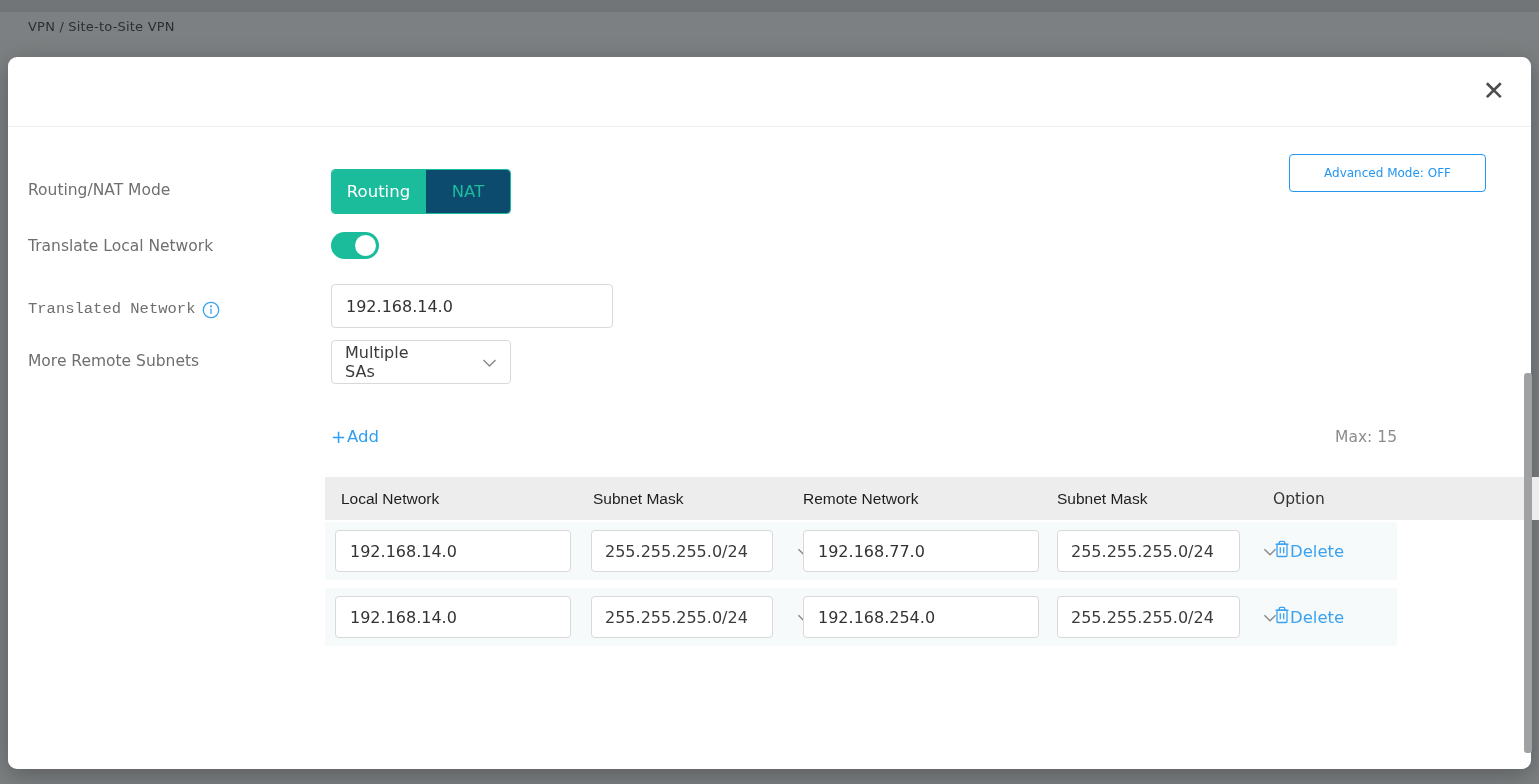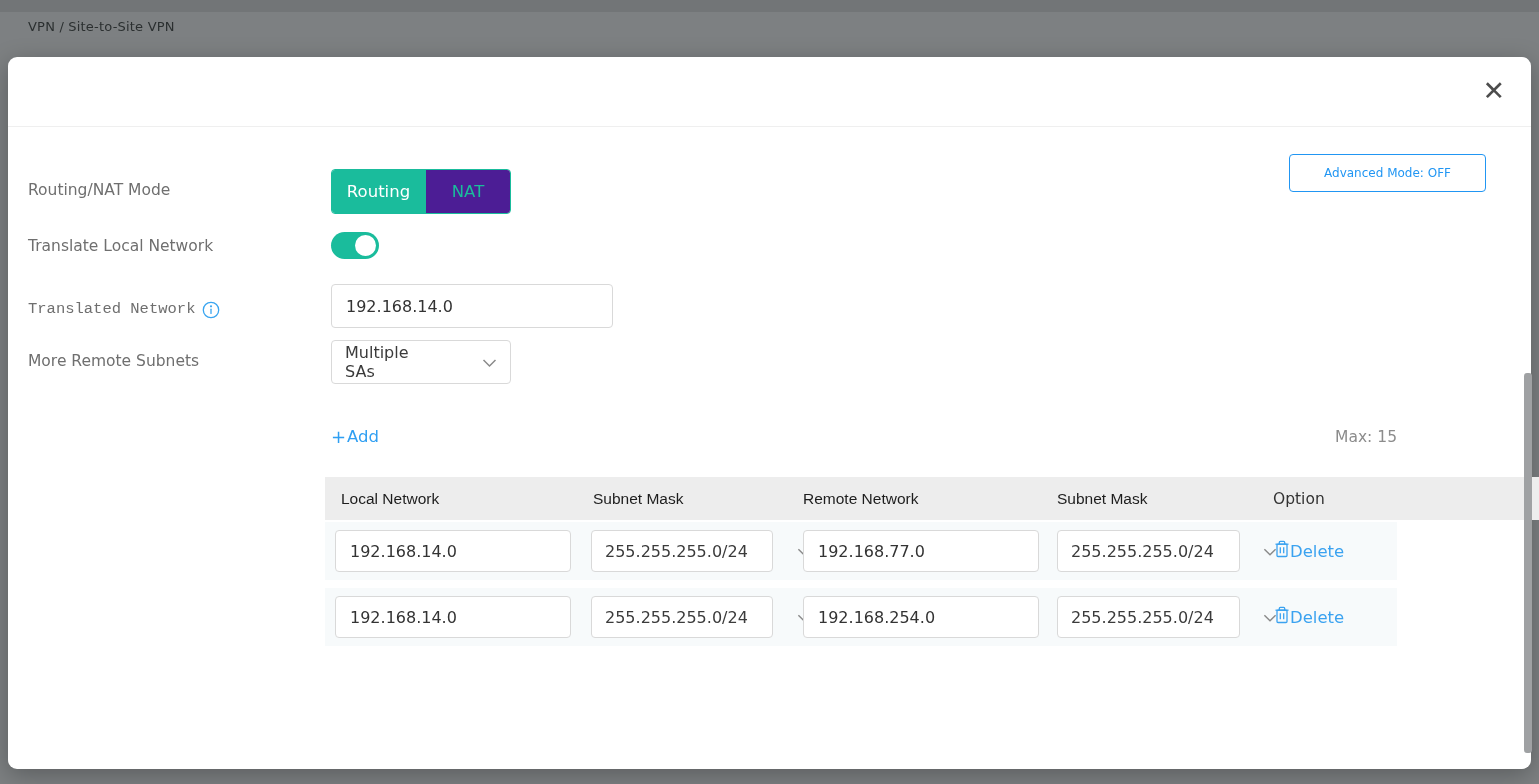--- a/index.html
+++ b/index.html
@@ -43,21 +43,21 @@
     font-size: 15.5px; color: #6f6f6f; white-space: nowrap;
     display: flex; align-items: center; gap: 7px;
   }
   
   .seg-group {
     position: absolute; left: 323px; top: 112px; height: 45px;
     display: flex; border: 1px solid #1abc9c; border-radius: 4px; overflow: hidden;
   }
   .seg-btn {
     height: 100%; display: flex; align-items: center; justify-content: center;
-    font-size: 16.5px; cursor: pointer; background: #4c1d95; color: #1abc9c;
+    font-size: 16.5px; cursor: pointer; background: #0c4a6e; color: #1abc9c;
     font-family: inherit; border: none;
   }
   .seg-btn.active { background: #1abc9c; color: #ffffff; }
   .seg-btn.first { width: 93px; }
   .seg-btn.second { width: 85px; border-left: 1px solid #1abc9c; }
   
   .switch {
     position: absolute; left: 323px; top: 175px; width: 48px; height: 27px;
     background: #1abc9c; border-radius: 14px; cursor: pointer;
   }

